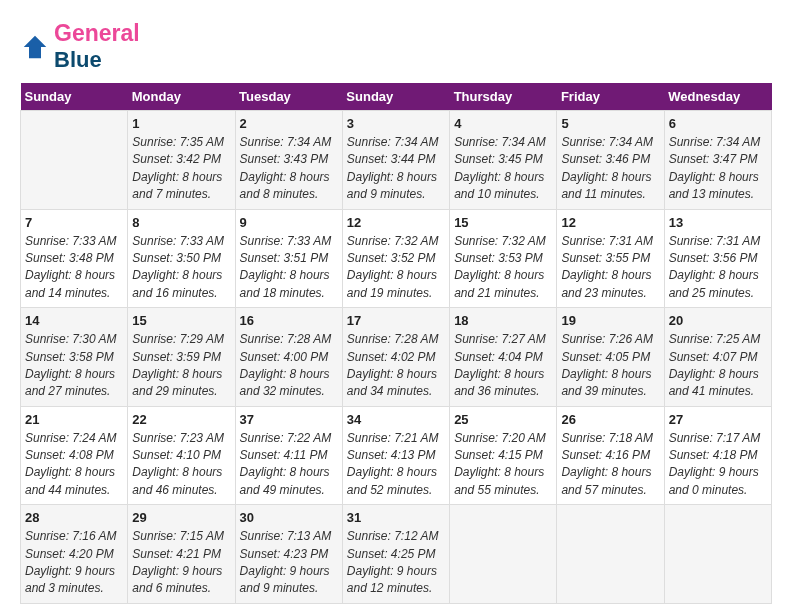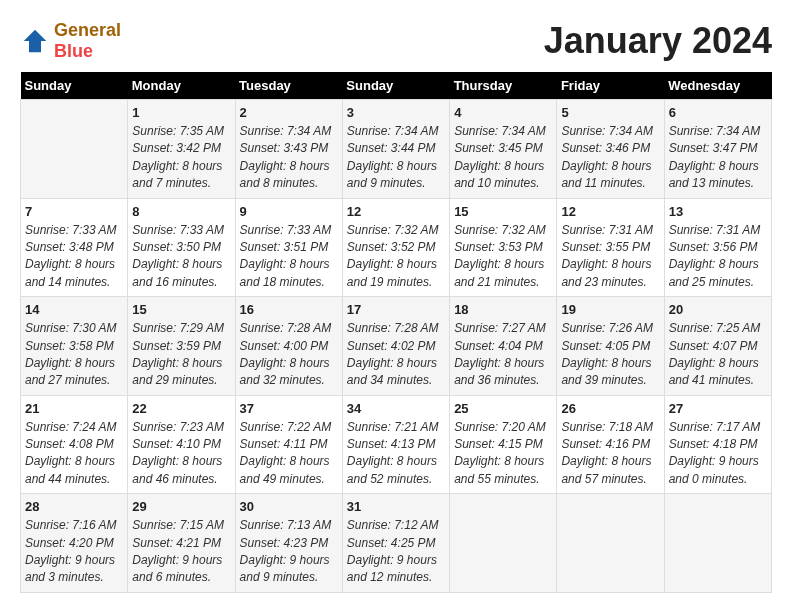--- a/index.html
+++ b/index.html
@@ -15,29 +15,29 @@
       justify-content: space-between;
       align-items: flex-start;
       margin-bottom: 10px;
     }
     .logo {
       display: flex;
       align-items: center;
       gap: 4px;
     }
     .logo-text-general {
-      font-size: 18px;
-      font-weight: bold;
-      color: #a16207;
+      font-size: 23px;
+      font-weight: bold;
+      color: #ec4899;
       text-align: center;
     }
     .logo-text-blue {
-      font-size: 18px;
-      font-weight: bold;
-      color: #ef4444;
+      font-size: 22px;
+      font-weight: bold;
+      color: #0c4a6e;
     }
     .logo-icon {
       width: 30px;
       height: 30px;
     }
     .title-block {
       text-align: right;
     }
     .main-title {
       font-size: 36px;
@@ -47,21 +47,21 @@
     .subtitle {
       font-size: 16px;
       color: #444;
     }
     table {
       width: 100%;
       border-collapse: collapse;
       font-size: 11px;
     }
     thead tr {
-      background-color: #000000;
+      background-color: #701a75;
       color: #fff;
     }
     thead th {
       padding: 6px 4px;
       text-align: left;
       font-size: 13px;
       font-weight: bold;
     }
     tbody tr {
       vertical-align: top;
@@ -101,21 +101,20 @@
   <div class="logo">
     <svg class="logo-icon" viewBox="0 0 40 40">
       <polygon points="20,5 35,20 28,20 28,35 12,35 12,20 5,20" fill="#1a5fa8"></polygon>
     </svg>
     <div>
       <span class="logo-text-general">General</span><br>
       <span class="logo-text-blue">Blue</span>
     </div>
   </div>
   <div class="title-block">
-    <div class="main-title">January 2024</div>
   </div>
 </div>
 
 <table>
   <thead>
     <tr>
     <th>Sunday</th>
         <th>Monday</th>
         <th>Tuesday</th>
         <th>Sunday</th>

